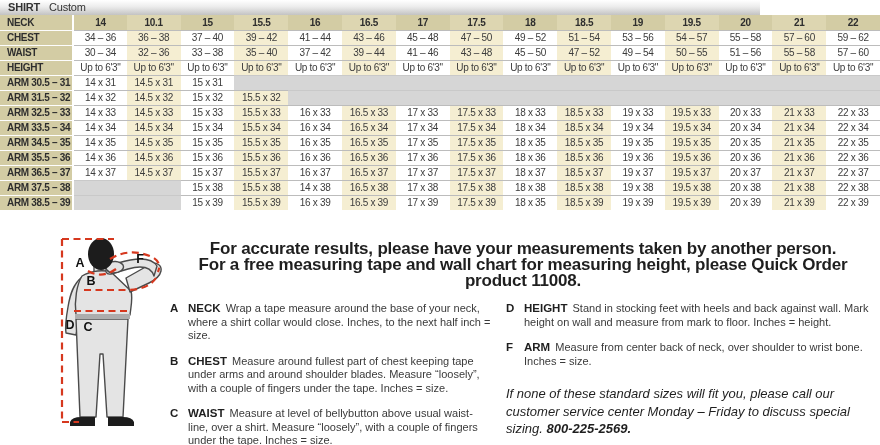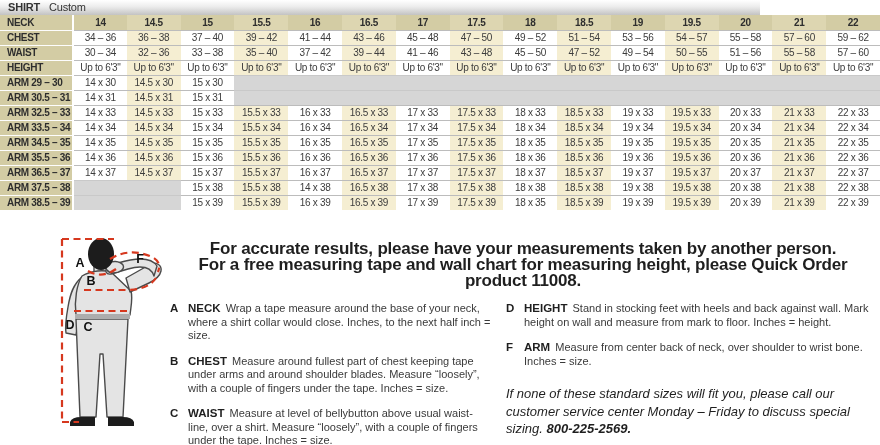--- a/index.html
+++ b/index.html
@@ -81,21 +81,21 @@
         <col>
         <col>
         <col>
         <col>
         <col>
     </colgroup>
     <thead>
       <tr id="neck-row">
           <th class="rowlabel">NECK</th>
           <th class="neckcell">14</th>
-          <th class="neckcell alt">14.5</th>
+          <th class="neckcell alt">10.1</th>
           <th class="neckcell">15</th>
           <th class="neckcell alt">15.5</th>
           <th class="neckcell">16</th>
           <th class="neckcell alt">16.5</th>
           <th class="neckcell">17</th>
           <th class="neckcell alt">17.5</th>
           <th class="neckcell">18</th>
           <th class="neckcell alt">18.5</th>
           <th class="neckcell">19</th>
           <th class="neckcell alt">19.5</th>
@@ -153,43 +153,43 @@
           <td class="alt">Up to 6'3"</td>
           <td class="plain">Up to 6'3"</td>
           <td class="alt">Up to 6'3"</td>
           <td class="plain">Up to 6'3"</td>
           <td class="alt">Up to 6'3"</td>
           <td class="plain">Up to 6'3"</td>
           <td class="alt">Up to 6'3"</td>
           <td class="plain">Up to 6'3"</td>
         </tr>
         <tr>
-          <th class="rowlabel">ARM 29 – 30</th>
-          <td class="plain">14 x 30</td>
-          <td class="alt">14.5 x 30</td>
-          <td class="plain">15 x 30</td>
-          <td class="empty"></td>
-          <td class="empty"></td>
-          <td class="empty"></td>
-          <td class="empty"></td>
-          <td class="empty"></td>
-          <td class="empty"></td>
-          <td class="empty"></td>
-          <td class="empty"></td>
-          <td class="empty"></td>
-          <td class="empty"></td>
-          <td class="empty"></td>
-          <td class="empty"></td>
-        </tr>
-        <tr>
           <th class="rowlabel">ARM 30.5 – 31</th>
           <td class="plain">14 x 31</td>
           <td class="alt">14.5 x 31</td>
           <td class="plain">15 x 31</td>
           <td class="empty"></td>
+          <td class="empty"></td>
+          <td class="empty"></td>
+          <td class="empty"></td>
+          <td class="empty"></td>
+          <td class="empty"></td>
+          <td class="empty"></td>
+          <td class="empty"></td>
+          <td class="empty"></td>
+          <td class="empty"></td>
+          <td class="empty"></td>
+          <td class="empty"></td>
+        </tr>
+        <tr>
+          <th class="rowlabel">ARM 31.5 – 32</th>
+          <td class="plain">14 x 32</td>
+          <td class="alt">14.5 x 32</td>
+          <td class="plain">15 x 32</td>
+          <td class="alt">15.5 x 32</td>
           <td class="empty"></td>
           <td class="empty"></td>
           <td class="empty"></td>
           <td class="empty"></td>
           <td class="empty"></td>
           <td class="empty"></td>
           <td class="empty"></td>
           <td class="empty"></td>
           <td class="empty"></td>
           <td class="empty"></td>

